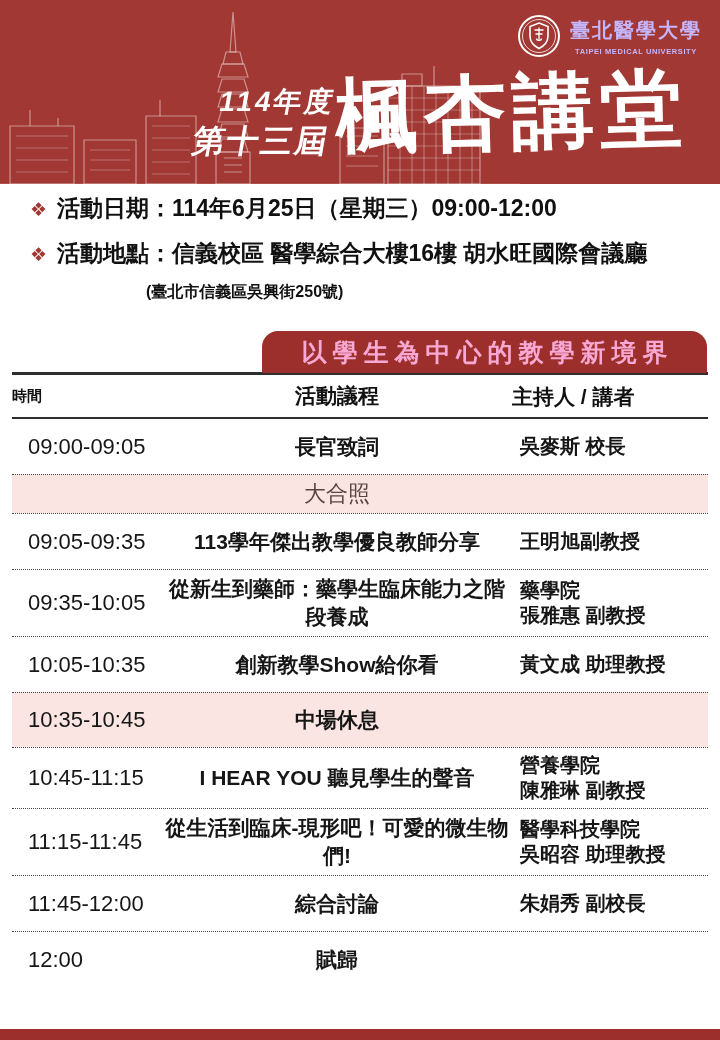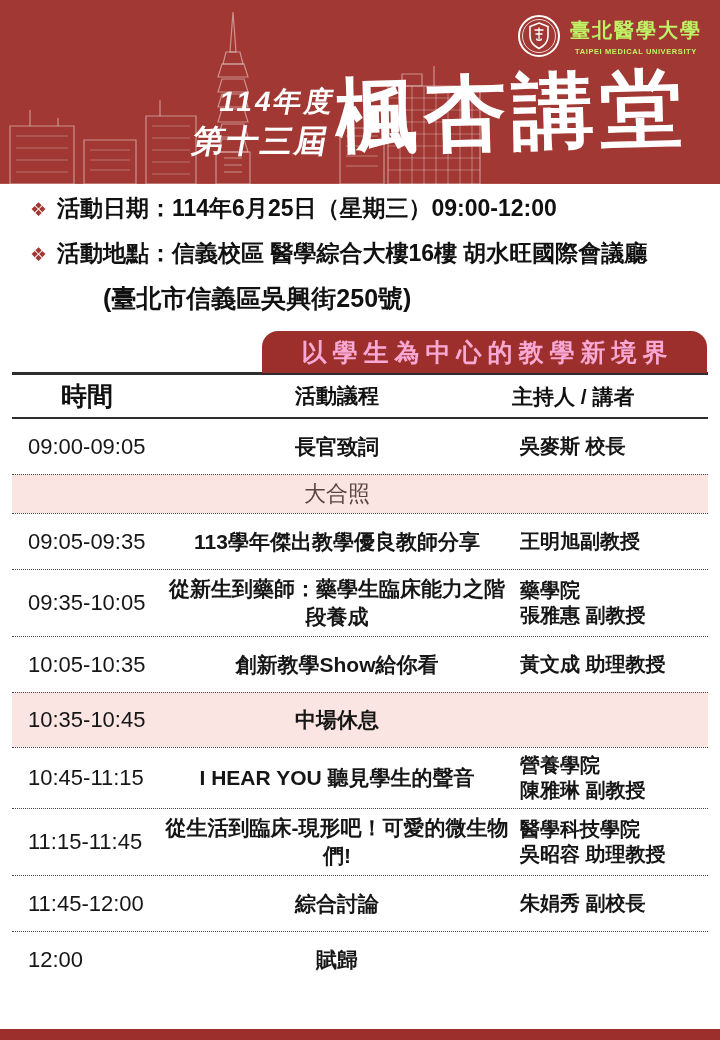--- a/index.html
+++ b/index.html
@@ -9,45 +9,45 @@
   
   .hero{position:absolute;top:0;left:0;width:720px;height:184px;background:var(--brand-red);}
   .skyline{position:absolute;left:0;top:0;}
   .edition{position:absolute;left:190px;top:86px;width:142px;color:#fff;text-align:right;
            transform:skewX(-10deg);font-weight:bold;line-height:1.15;}
   .edition .l1{font-size:28px;letter-spacing:3px;}
   .edition .l2{font-size:32px;letter-spacing:2px;margin-top:5px;}
   .calli{position:absolute;left:336px;top:66px;width:376px;color:#fff;
          font-family:"DejaVu Serif","Liberation Serif",serif;font-weight:bold;
          font-size:82px;letter-spacing:6px;transform:rotate(-1.5deg);line-height:1.1;white-space:nowrap;}
-  .logo{position:absolute;top:14px;right:18px;display:flex;align-items:center;gap:9px;color:#bef264;}
+  .logo{position:absolute;top:14px;right:18px;display:flex;align-items:center;gap:9px;color:#c4b5fd;}
   .logo-text{display:flex;flex-direction:column;align-items:center;}
   .logo-cjk{font-family:"DejaVu Serif","Liberation Serif",serif;font-weight:bold;
             font-size:20px;letter-spacing:2px;white-space:nowrap;}
   .logo-en{font-size:7.5px;font-weight:bold;letter-spacing:0.6px;margin-top:3px;white-space:nowrap;}
 
   
   .info{position:absolute;top:194px;left:30px;width:680px;color:#111;}
   .info-row{display:flex;align-items:baseline;font-size:23px;font-weight:bold;margin-bottom:15px;line-height:1.3;}
   .bullet{color:var(--brand-red);font-size:19px;width:27px;flex:0 0 27px;}
   .info-label{white-space:nowrap;}
-  .addr-row{margin-left:73px;font-size:25px;font-weight:bold;margin-top:-2px;line-height:1.3;}
+  .addr-row{margin-left:116px;font-size:16px;font-weight:bold;margin-top:-2px;line-height:1.3;}
 
   
   .banner{position:absolute;top:331px;right:13px;width:445px;height:42px;background:var(--deep-red);
           border-radius:16px 16px 0 0;display:flex;align-items:center;justify-content:center;z-index:2;}
   .banner span{color:#f9a8d4;font-size:25px;font-weight:bold;letter-spacing:6px;padding-left:6px;white-space:nowrap;}
 
   
   .table{position:absolute;top:372px;left:12px;width:696px;border-top:3px solid #2e2e2e;}
   .hdr{display:flex;align-items:center;height:42px;border-bottom:2px solid #2e2e2e;font-weight:bold;font-size:21px;color:#111;}
   .row{display:flex;align-items:center;min-height:45px;padding:5px 0;font-size:21px;color:#161616;}
   .row + .row{border-top:1px dotted #4a4a4a;}
   .c-time{flex:0 0 150px;padding-left:16px;box-sizing:border-box;font-weight:normal;font-size:22px;}
-  .hdr .c-time{text-align:center;padding-left:0;font-weight:bold;font-size:26px;font-family:Liberation Mono, monospace;}
+  .hdr .c-time{text-align:left;padding-left:0;font-weight:bold;font-size:15px;font-family:Liberation Mono, monospace;}
   .c-agenda{flex:1 1 auto;text-align:center;font-weight:bold;}
   .c-speaker{flex:0 0 196px;padding-left:8px;box-sizing:border-box;font-weight:bold;font-size:20px;line-height:25px;}
   .row.photo{background:var(--pink);min-height:34px;padding:2px 16px;}
   .row.photo .c-agenda{font-weight:normal;color:var(--muted-text);font-size:22px;}
   .row.break-row{background:var(--pink);min-height:44px;}
 
   
   .footer-bar{position:absolute;left:0;bottom:0;width:720px;height:11px;background:var(--deep-red);}
 </style>
 </head>

